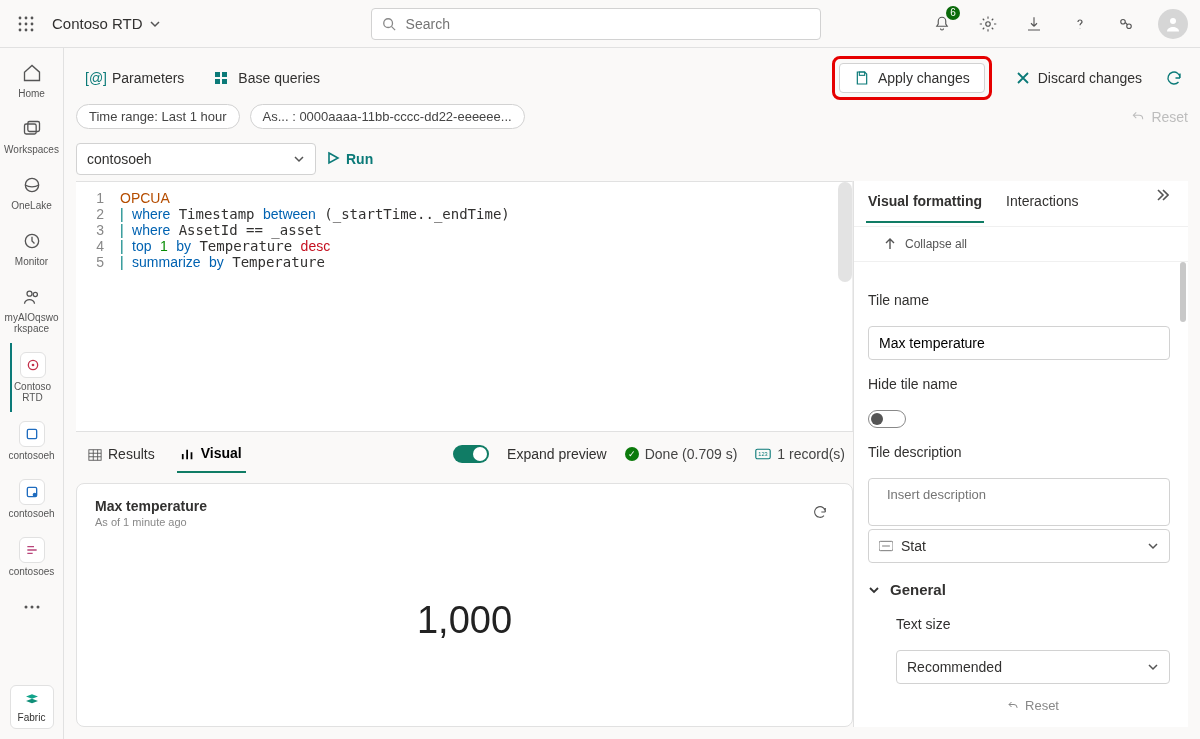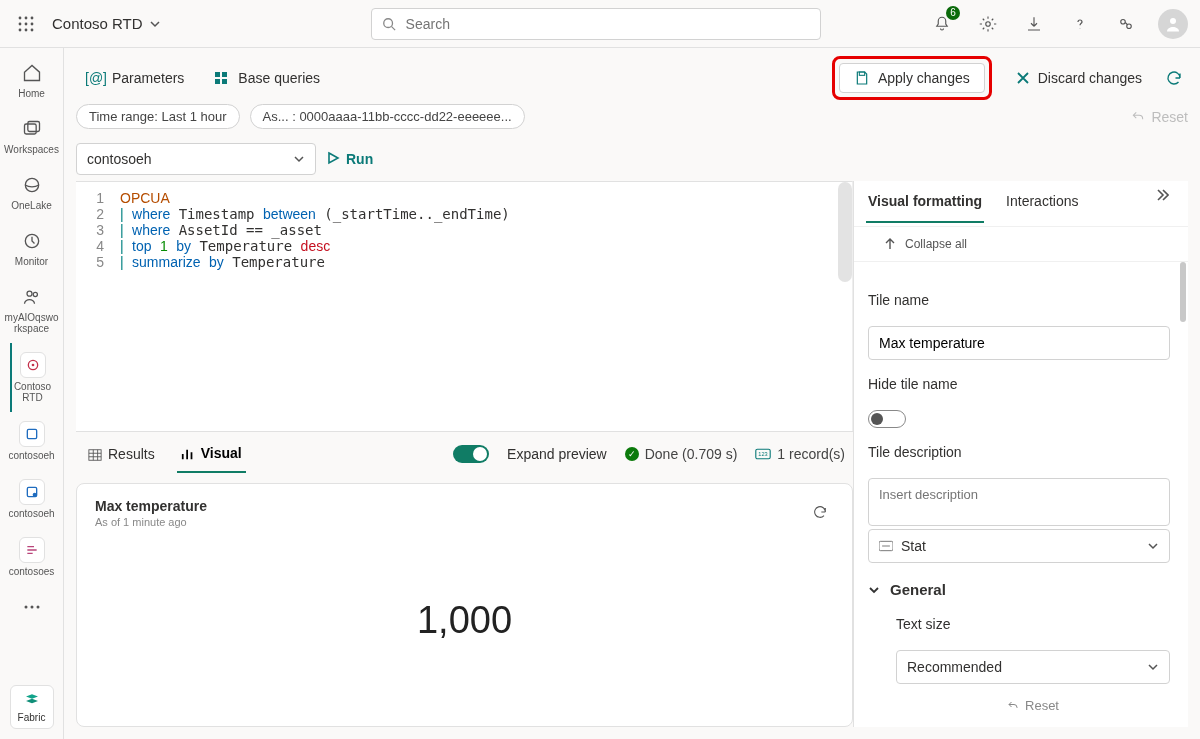--- a/index.html
+++ b/index.html
@@ -87,21 +87,21 @@
 
   
   .right-col{width:335px;border-left:1px solid var(--border);display:flex;flex-direction:column;background:#fff;padding:0}
   .right-tabs{display:flex;align-items:flex-start;padding:0 12px;height:46px;gap:20px;border-bottom:1px solid #f0f0f0}
   .rtab{padding:12px 2px;font-size:14px}
   .rtab.active{font-weight:600;border-bottom:2px solid var(--accent)}
   .collapse-row{padding:10px 29px;border-bottom:1px solid #f0f0f0;display:flex;align-items:center;gap:8px;color:#555;font-size:12px}
   .right-body{padding:12px 18px 12px 14px;overflow:auto;flex:1;position:relative}
   .field-label{font-size:14px;margin:18px 0}
   .field-input{width:100%;height:34px;border:1px solid var(--border2);border-radius:4px;padding:0 10px;font-size:14px;background:#fff}
-  .field-textarea{width:100%;height:48px;border:1px solid var(--border2);border-radius:4px;padding:8px 10px;font-size:13px;resize:none;color:#888}
+  .field-textarea{width:100%;height:48px;border:1px solid var(--border2);border-radius:4px;padding:8px 18px;font-size:13px;resize:none;color:#888}
   .toggle-off{width:38px;height:18px;border-radius:9px;border:1px solid #888;position:relative;background:#fff}
   .toggle-off::after{content:"";position:absolute;left:2px;top:2px;width:12px;height:12px;border-radius:50%;background:#555}
   .select{width:100%;height:34px;border:1px solid var(--border2);border-radius:4px;padding:0 10px;display:flex;align-items:center;justify-content:space-between;font-size:14px;background:#fff}
   .section-head{display:flex;align-items:center;gap:10px;font-weight:600;font-size:15px;margin:18px 0 10px 0}
   .indent{padding-left:28px}
   .reset-sm{display:flex;align-items:center;justify-content:center;gap:6px;color:#888;font-size:13px;margin-top:14px}
   .right-scroll{position:absolute;right:2px;top:0;width:6px;height:60px;background:#c8c8c8;border-radius:3px}
 
   .chev{width:12px;height:12px}
 </style>

